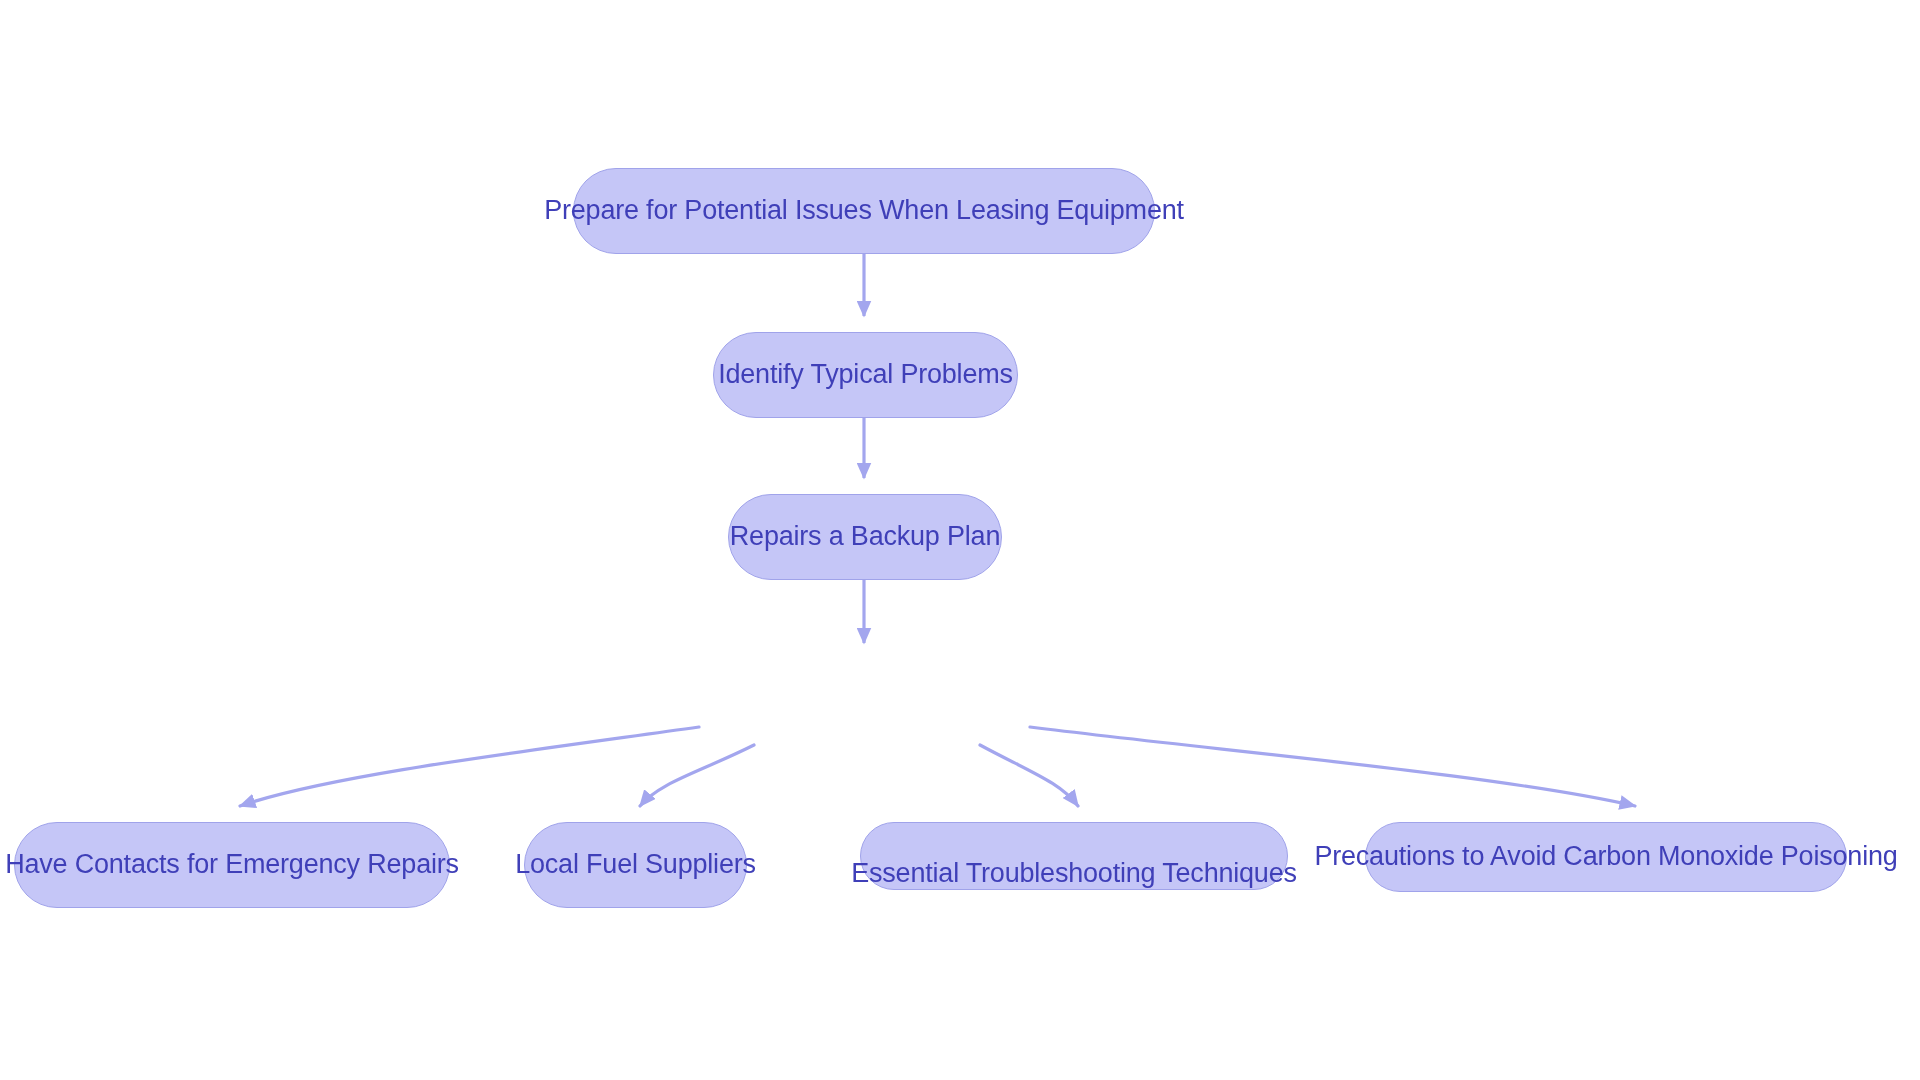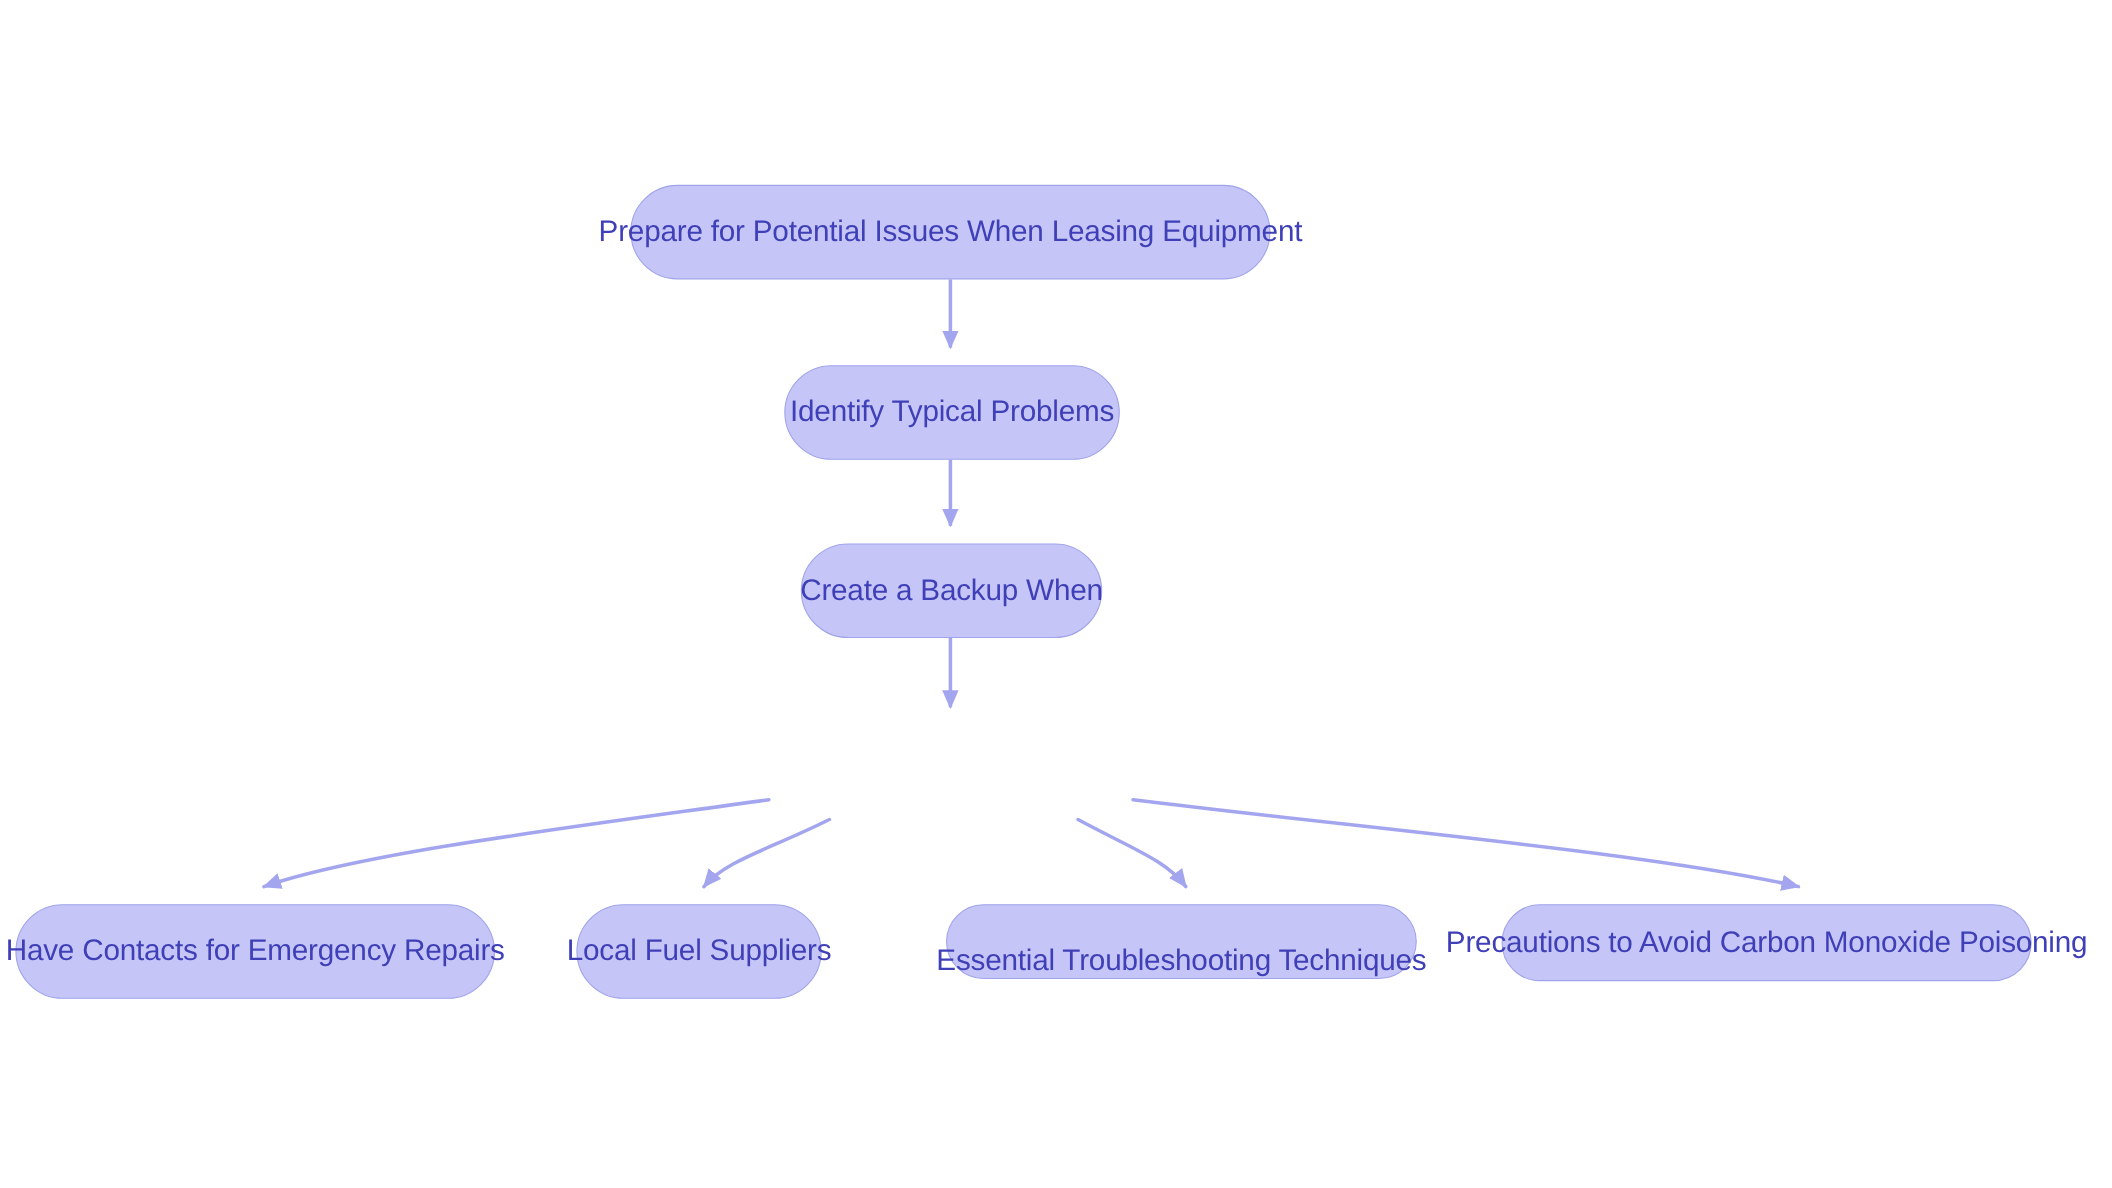--- a/index.html
+++ b/index.html
@@ -82,21 +82,21 @@
 
   <div class="node" style="left:573px; top:168px; width:582px; height:86px;">
     <span class="node-label">Prepare for Potential Issues When Leasing Equipment</span>
   </div>
 
   <div class="node" style="left:713px; top:332px; width:305px; height:86px;">
     <span class="node-label">Identify Typical Problems</span>
   </div>
 
   <div class="node" style="left:728px; top:494px; width:274px; height:86px;">
-    <span class="node-label">Create a Backup When</span>
+    <span class="node-label">Repairs a Backup Plan</span>
   </div>
 
 
   <div class="node" style="left:524px; top:822px; width:223px; height:86px;">
     <span class="node-label">Local Fuel Suppliers</span>
   </div>
 
   <div class="node" style="left:14px; top:822px; width:436px; height:86px;">
     <span class="node-label">Have Contacts for Emergency Repairs</span>
   </div>

